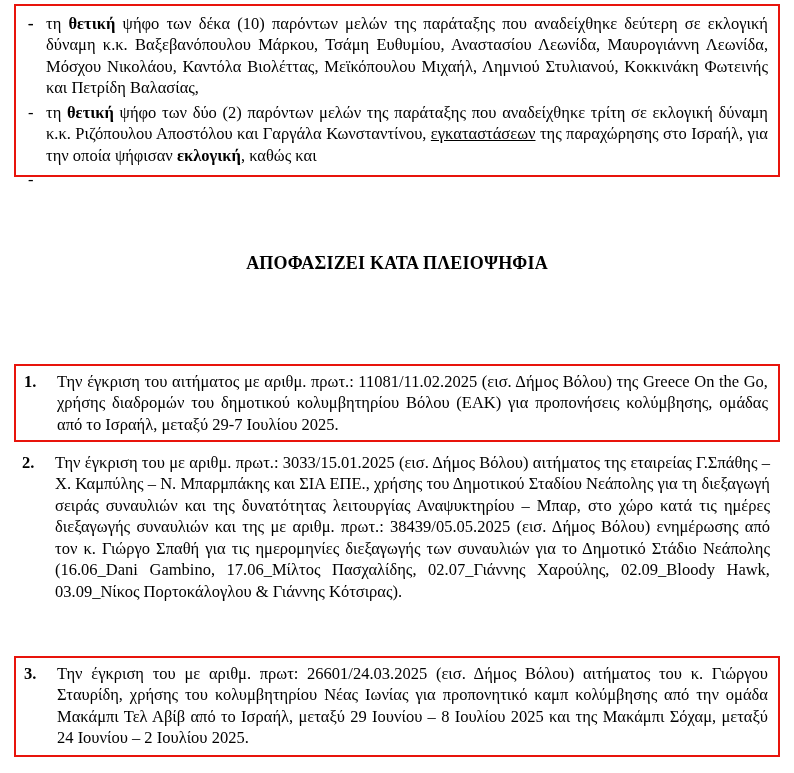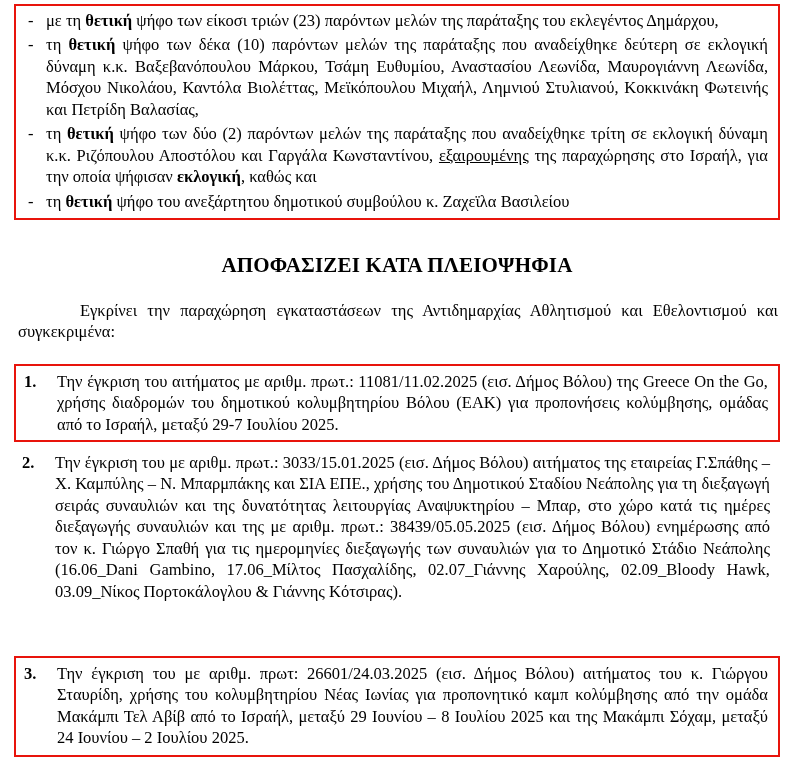--- a/index.html
+++ b/index.html
@@ -61,21 +61,21 @@
 
   
   .heading {
     position: absolute;
     left: 0;
     top: 252px;
     width: 794px;
     text-align: center;
     font-weight: bold;
     letter-spacing: 0.2px;
-    font-size: 21px;
+    font-size: 18px;
   }
 
   
   .intro {
     position: absolute;
     left: 18px;
     top: 300px;
     width: 760px;
     text-align: justify;
     text-indent: 62px;
@@ -116,40 +116,37 @@
 </style>
 </head>
 <body>
 
 <div class="page">
 
   <div class="block-top redbox">
     <ul class="dashlist">
       <li>
         <span class="dash">-</span>
-        <span id="bullet-0">με τη <b>θετική</b> ψήφο των είκοσι τριών (23) παρόντων μελών της παράταξης του εκλεγέντος Δημάρχου,</span>
       </li>
       <li>
         <span class="dash">-</span>
         <span id="bullet-1">τη <b>θετική</b> ψήφο των δέκα (10) παρόντων μελών της παράταξης που αναδείχθηκε δεύτερη σε εκλογική δύναμη κ.κ. Βαξεβανόπουλου Μάρκου, Τσάμη Ευθυμίου, Αναστασίου Λεωνίδα, Μαυρογιάννη Λεωνίδα, Μόσχου Νικολάου, Καντόλα Βιολέττας, Μεϊκόπουλου Μιχαήλ, Λημνιού Στυλιανού, Κοκκινάκη Φωτεινής και Πετρίδη Βαλασίας,</span>
       </li>
       <li>
         <span class="dash">-</span>
-        <span id="bullet-2">τη <b>θετική</b> ψήφο των δύο (2) παρόντων μελών της παράταξης που αναδείχθηκε τρίτη σε εκλογική δύναμη κ.κ. Ριζόπουλου Αποστόλου και Γαργάλα Κωνσταντίνου, <span class="underline">εξαιρουμένης</span> της παραχώρησης στο Ισραήλ, για την οποία ψήφισαν <b>εκλογική</b>, καθώς και</span>
+        <span id="bullet-2">τη <b>θετική</b> ψήφο των δύο (2) παρόντων μελών της παράταξης που αναδείχθηκε τρίτη σε εκλογική δύναμη κ.κ. Ριζόπουλου Αποστόλου και Γαργάλα Κωνσταντίνου, <span class="underline">εγκαταστάσεων</span> της παραχώρησης στο Ισραήλ, για την οποία ψήφισαν <b>εκλογική</b>, καθώς και</span>
       </li>
       <li>
         <span class="dash">-</span>
-        <span id="bullet-3">τη <b>θετική</b> ψήφο του ανεξάρτητου δημοτικού συμβούλου κ. Ζαχεϊλα Βασιλείου</span>
       </li>
     </ul>
   </div>
 
   <div class="heading">ΑΠΟΦΑΣΙΖΕΙ ΚΑΤΑ ΠΛΕΙΟΨΗΦΙΑ</div>
 
-  <div class="intro">Εγκρίνει την παραχώρηση εγκαταστάσεων της Αντιδημαρχίας Αθλητισμού και Εθελοντισμού και συγκεκριμένα:</div>
 
   <div class="numitem item1 redbox">
     <div class="inner">
       <span class="num">1.</span>
       <span>Την έγκριση του αιτήματος με αριθμ. πρωτ.: 11081/11.02.2025 (εισ. Δήμος Βόλου) της Greece On the Go, χρήσης διαδρομών του δημοτικού κολυμβητηρίου Βόλου (ΕΑΚ) για προπονήσεις κολύμβησης, ομάδας από το Ισραήλ, μεταξύ 29-7 Ιουλίου 2025.</span>
     </div>
   </div>
 
   <div class="numitem item2">
     <div class="inner">

